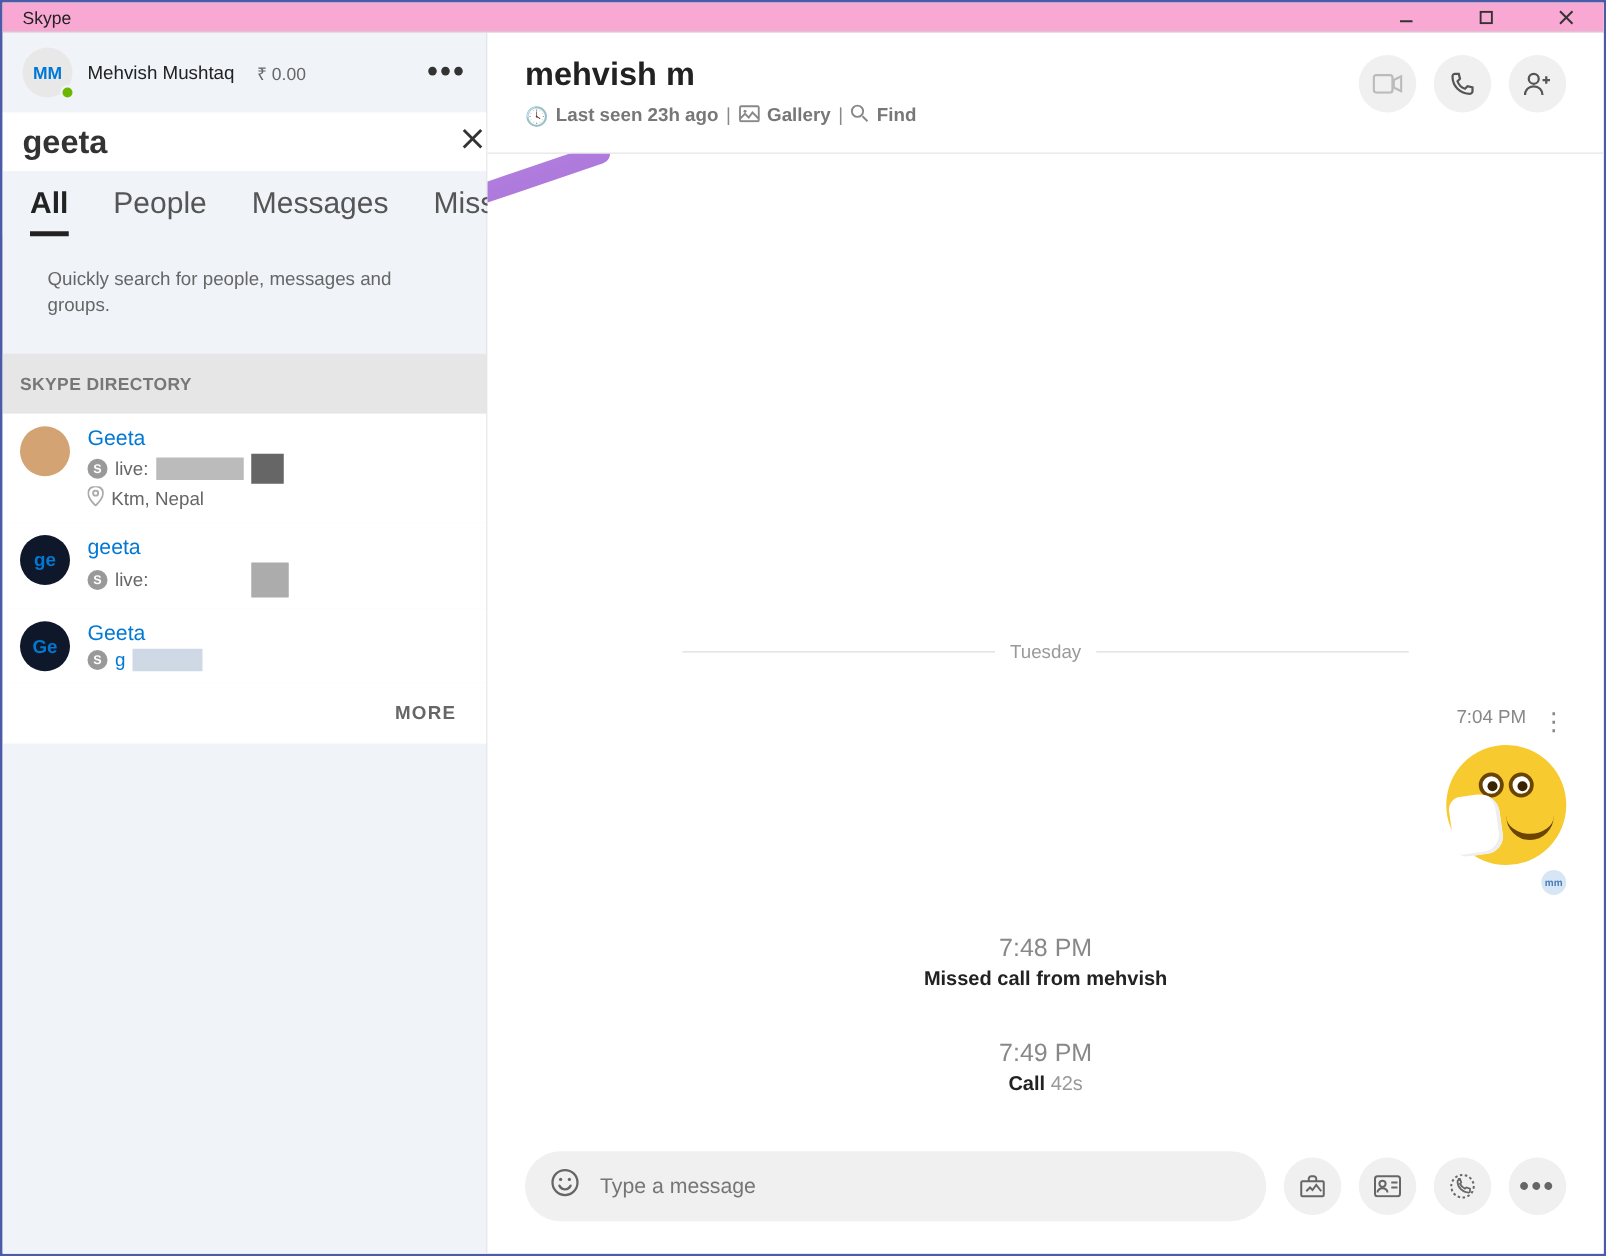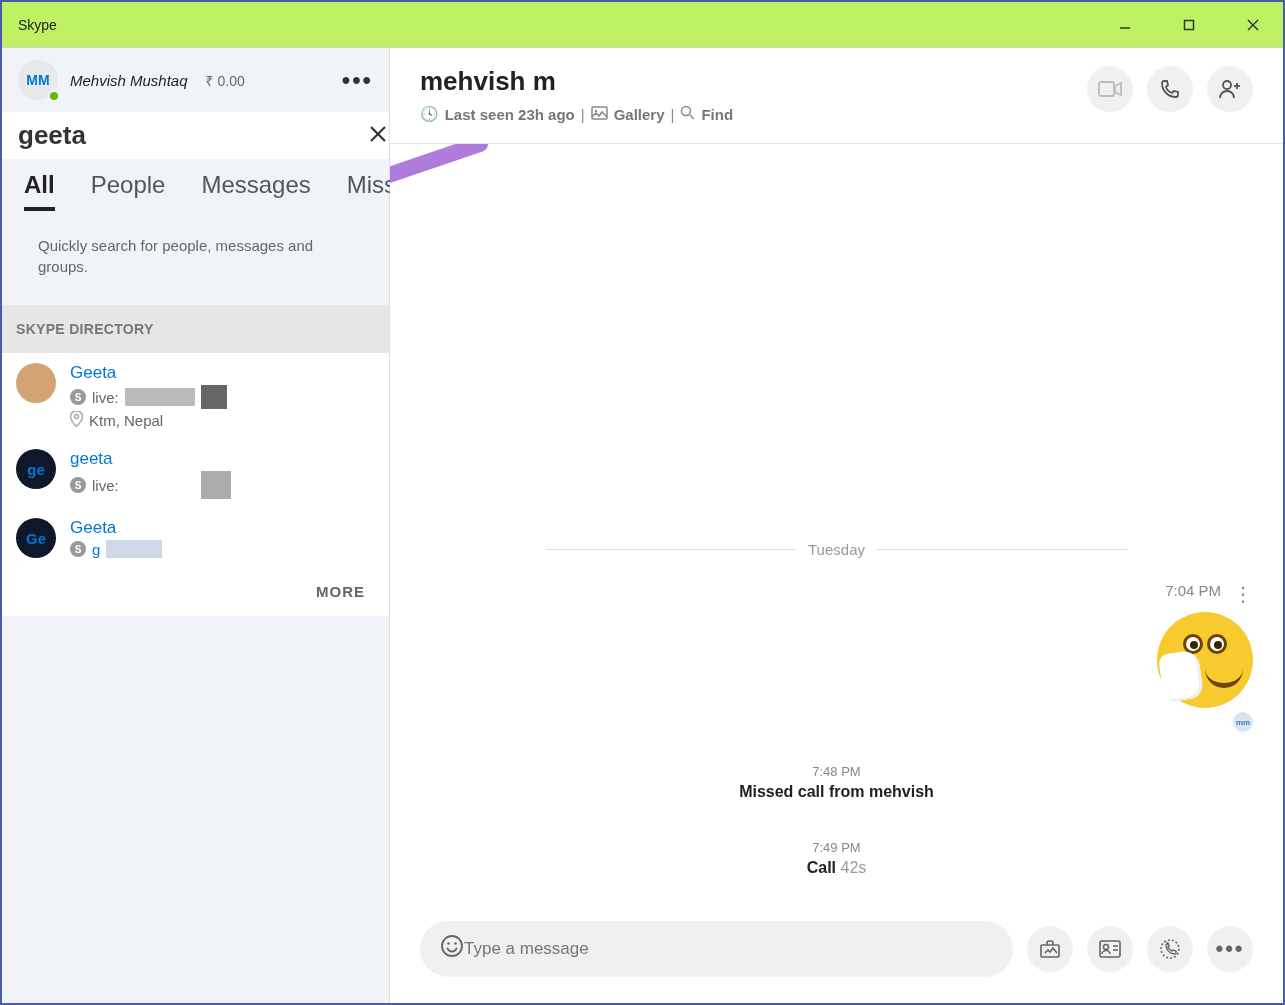--- a/index.html
+++ b/index.html
@@ -12,22 +12,22 @@
       width: 1285px;
       height: 1005px;
       background: #fff;
       border: 2px solid #4b5ba8;
       overflow: hidden;
       display: flex;
       flex-direction: column;
     }
     
     .titlebar {
-      height: 46px;
-      background: #bef264;
+      height: 24px;
+      background: #f9a8d4;
       display: flex;
       align-items: center;
       padding: 0 10px;
       border-bottom: 1px solid #d0d0d0;
     }
     .titlebar-title {
       font-size: 14px;
       color: #222;
       flex: 1;
       padding-left: 6px;
@@ -85,21 +85,20 @@
       right: -2px;
       width: 12px;
       height: 12px;
       border-radius: 50%;
       background: #6bb700;
       border: 2px solid #f0f4f8;
     }
     .profile-name {
       font-size: 15px;
       color: #222;
-      font-style: italic;
     }
     .profile-credit {
       font-size: 14px;
       color: #666;
       margin-left: 6px;
     }
     .more-dots {
       margin-left: auto;
       font-size: 24px;
       font-weight: 700;
@@ -316,20 +315,21 @@
     .date-label {
       font-size: 15px;
       color: #999;
     }
     .msg-row-right {
       display: flex;
       justify-content: flex-end;
       align-items: flex-start;
       gap: 12px;
       margin-bottom: 6px;
+      margin-top: 11px;
     }
     .msg-time {
       font-size: 15px;
       color: #888;
     }
     .msg-more {
       color: #888;
       font-size: 20px;
       cursor: pointer;
     }
@@ -399,21 +399,21 @@
       align-items: center;
       justify-content: center;
       margin-left: auto;
       margin-bottom: 24px;
     }
     .call-block {
       text-align: center;
       margin: 8px 0;
     }
     .call-time {
-      font-size: 13px;
+      font-size: 20px;
       color: #888;
       margin-bottom: 4px;
     }
     .call-text {
       font-size: 16px;
       color: #222;
       font-weight: 700;
     }
     .call-duration {
       font-weight: 400;
@@ -427,20 +427,21 @@
       gap: 14px;
     }
     .compose-box {
       flex: 1;
       height: 56px;
       background: #f0f0f0;
       border-radius: 28px;
       display: flex;
       align-items: center;
       padding: 0 20px;
+      gap: 16px;
     }
     .compose-emoji {
       font-size: 22px;
       color: #666;
       cursor: pointer;
     }
     .compose-input {
       border: none;
       background: transparent;
       outline: none;

